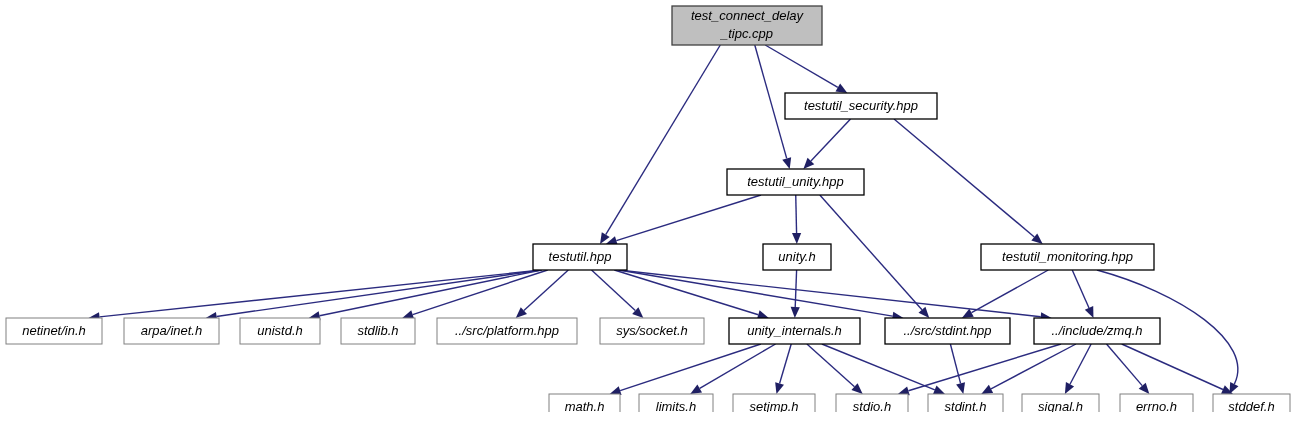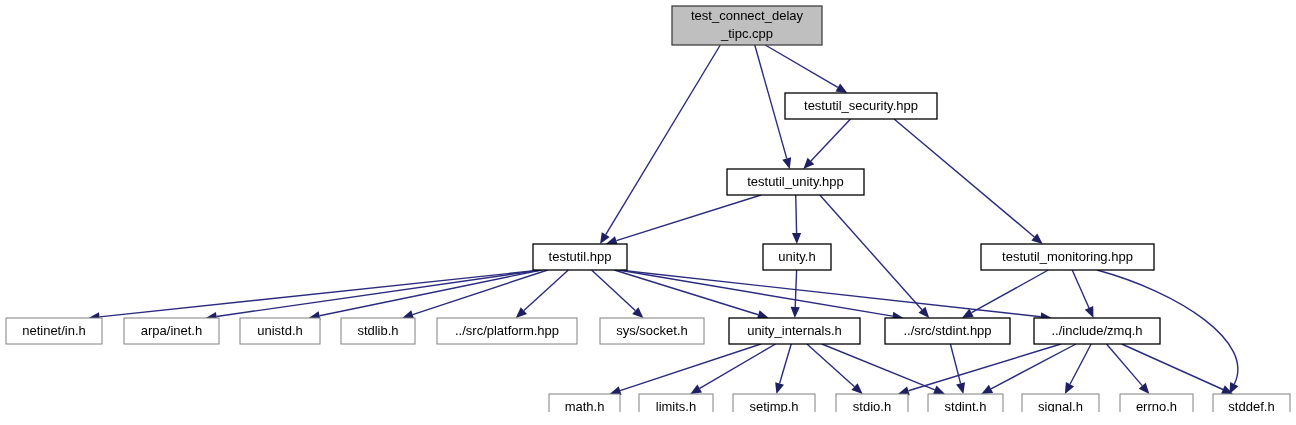--- a/index.html
+++ b/index.html
@@ -9,20 +9,21 @@
   }
   body {
     font-family: "Liberation Sans", "DejaVu Sans", sans-serif;
   }
   #graph-root {
     position: relative;
     width: 1296px;
     height: 412px;
     background: #ffffff;
     overflow: hidden;
+    font-style: italic;
   }
   svg#dep-graph {
     display: block;
     width: 1296px;
     height: 425px;
   }
   .node-box {
     fill: #ffffff;
     stroke: #808080;
     stroke-width: 1;

